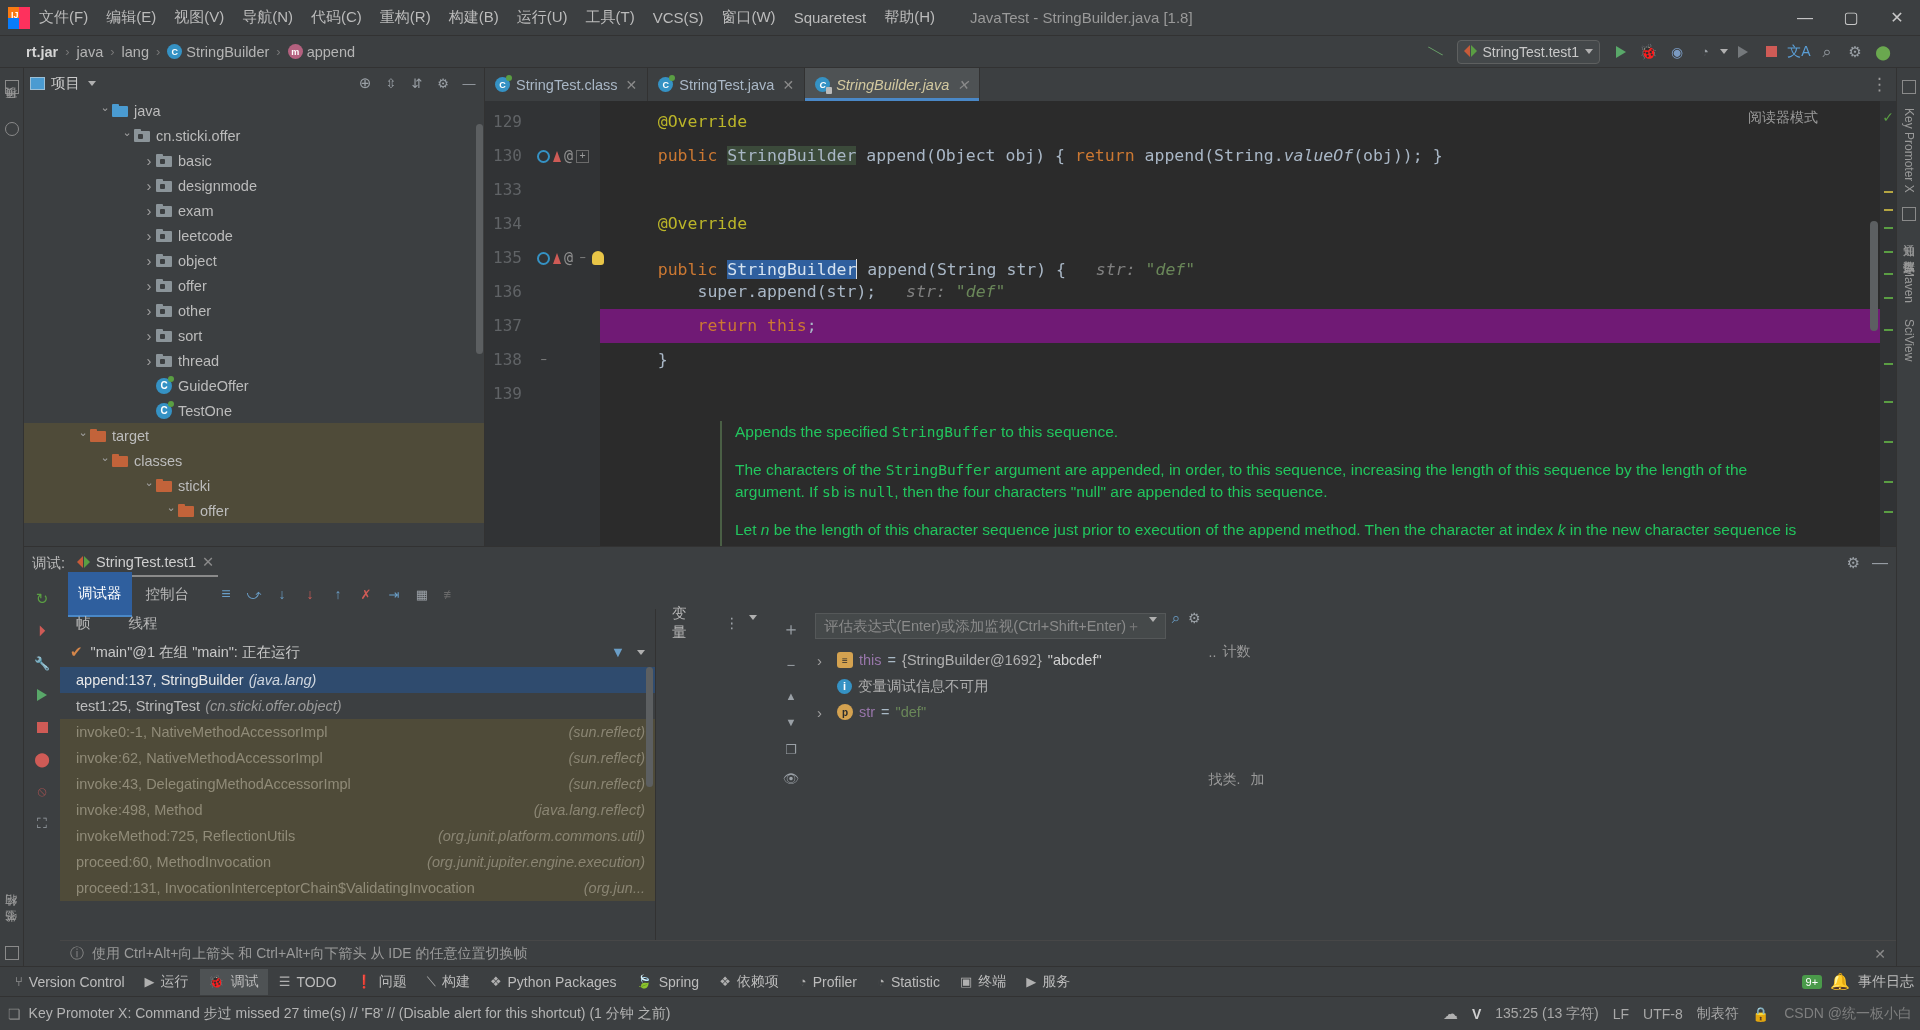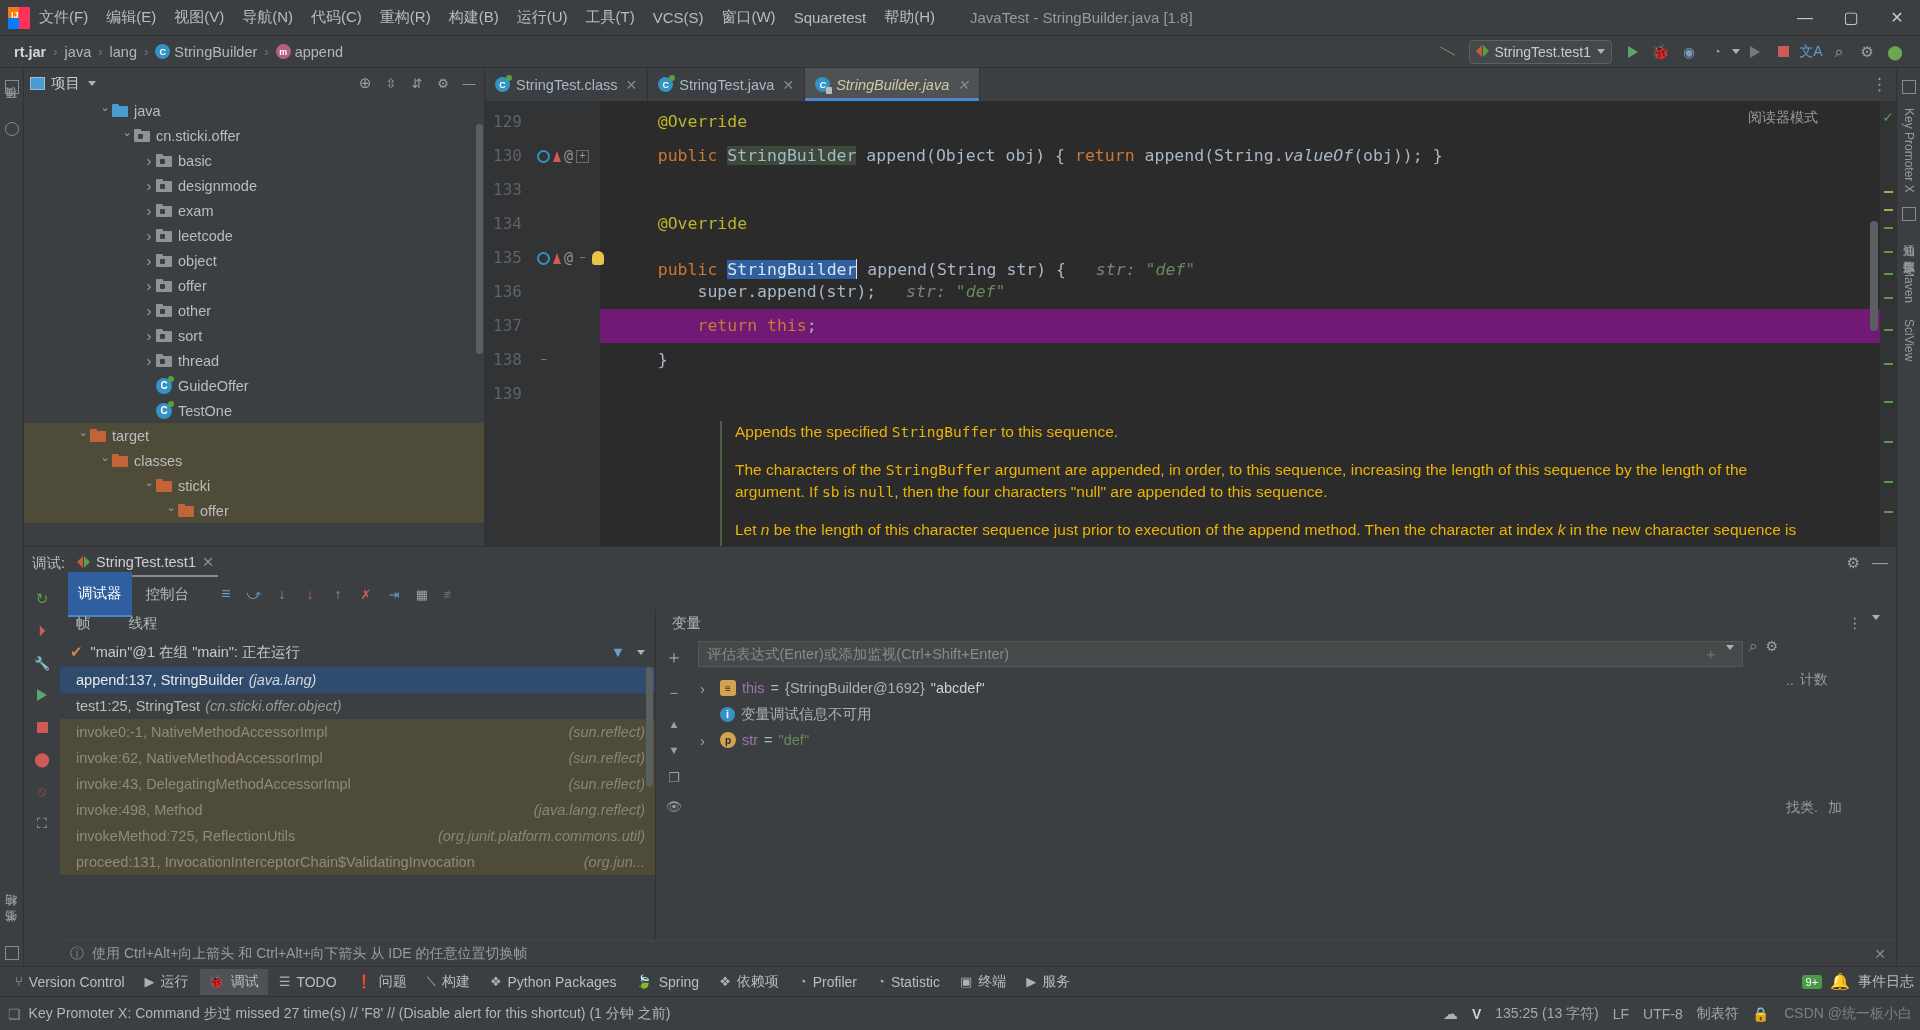--- a/index.html
+++ b/index.html
@@ -25,21 +25,21 @@
   .ij-logo .ij{position:absolute;left:3px;top:3px;font-size:9px;color:#fff;font-weight:bold;font-family:"Liberation Sans",sans-serif;}
   .menu { display: flex; align-items: center; }
   .menu-item { padding: 4px 9px; font-size: 15px; color: #bbbbbb; white-space: nowrap; }
   .win-title { margin-left: 26px; font-size: 15px; color: #9a9a9a; white-space: nowrap; }
   .win-controls { margin-left: auto; display: flex; align-items: center; }
   .win-btn { width: 46px; height: 36px; display: flex; align-items: center; justify-content: center; color: #c8c8c8; font-size: 16px; }
 
   
   .toolbar-row {
     height: 32px; flex: 0 0 32px; display: flex; align-items: center;
-    background: #3c3f41; padding: 0 12px; border-bottom: 1px solid #323232;
+    background: #3c3f41; padding: 0 24px; border-bottom: 1px solid #323232;
   }
   .crumbs { display: flex; align-items: center; font-size: 14.5px; }
   .crumb { display: flex; align-items: center; color: #b4b4b4; padding: 0 2px; }
   .crumb.bold { font-weight: bold; color: #d5d5d5; }
   .crumb-sep { color: #777; margin: 0 5px; font-size: 13px; }
   .cicon { width: 15px; height: 15px; border-radius: 50%; margin-right: 4px; display: inline-flex;
            align-items: center; justify-content: center; font-size: 9px; color: #fff; font-weight: bold; }
   .cicon.c { background: #3592c4; }
   .cicon.m { background: #b4617f; }
   .tb-right { margin-left: auto; display: flex; align-items: center; gap: 2px; }
@@ -134,21 +134,21 @@
   .hl-line { background: #701a75; }
   .kw { color: #cc7832; }
   .type-hl { background: #3b4a3a; color: #a9b7c6; }
   .sel { background: #2f5f9e; color: #d6e3f0; }
   .plain { color: #a9b7c6; }
   .ann { color: #bbb529; }
   .hint { color: #808080; font-style: italic; }
   .caret { display:inline-block; width:1px; height:20px; background:#e0e0e0; vertical-align:-4px; }
 
   .doc-block { position: absolute; left: 135px; right: 80px; top: 0; font-family: "Liberation Sans", sans-serif;
-               font-size: 15.5px; color: #eab308; line-height: 22px; }
+               font-size: 15.5px; color: #22c55e; line-height: 22px; }
   .doc-block .mono { font-family: "DejaVu Sans Mono", monospace; font-size: 14.5px; }
   .doc-block p { margin-bottom: 16px; }
   .doc-bar { position: absolute; left: 120px; top: 0; bottom: 0; width: 2px; background: #4a5f45; }
 
   .reader-mode { position: absolute; right: 78px; top: 8px; font-size: 14px; color: #9a9a9a; font-family:"Liberation Sans",sans-serif;}
   .err-strip { position: absolute; right: 0; top: 0; bottom: 0; width: 16px; background: #313335; }
   .marker { position: absolute; right: 3px; width: 9px; height: 2px; }
   .check-ok { position: absolute; right: 2px; top: 8px; color: #5a9e43; font-size: 14px; }
   .v-scroll { position: absolute; right: 18px; width: 8px; background: #5c5f61; border-radius: 4px; }
 
@@ -181,21 +181,21 @@
   .frames-list { flex: 1 1 auto; overflow: hidden; position: relative; }
   .frame-row { height: 26px; display: flex; align-items: center; padding: 0 10px 0 16px; font-size: 14.5px;
                color: #bcbcbc; white-space: nowrap; }
   .frame-row.selected { background: #2f4b6e; color: #e8e8e8; }
   .frame-row.dim { background: #4f4b39; color: #908b78; justify-content: space-between; }
   .frame-row .pkg { font-style: italic; color: #9a9a9a; margin-left: 5px; }
   .frame-row.selected .pkg { color: #cfd6df; }
   .frame-row.dim .pkg { color: #8a8573; }
   .frames-scroll { position: absolute; right: 2px; top: 0; width: 7px; height: 120px; background: #5c5f61; border-radius: 4px; }
 
-  .vars-col { flex: 1 1 auto; display: flex; flex-direction: column; min-width: 0; }
+  .vars-col { flex: 1 1 auto; display: flex; min-width: 0; }
   .vars-toolrow { display: flex; align-items: stretch; }
   .vars-side { width: 36px; flex: 0 0 36px; display: flex; flex-direction: column; align-items: center; gap: 14px; padding-top: 8px; color:#9aa0a6;}
   .eval-input { flex: 1 1 auto; height: 26px; margin: 4px 6px; background: #45494a; border: 1px solid #555859;
                 display: flex; align-items: center; padding: 0 8px; font-size: 14.5px; color: #8a8a8a; }
   .eval-right { display: flex; align-items: center; gap: 8px; padding-right: 8px; color: #9aa0a6; }
   .var-row { height: 26px; display: flex; align-items: center; gap: 6px; font-size: 14.5px; padding-left: 8px; }
   .var-name { color: #9876aa; }
   .var-eq { color: #a9b9c6; }
   .var-obj { color: #b0b0b0; }
   .var-str { color: #6a8759; }
@@ -638,20 +638,24 @@
                       <span>invoke:43, DelegatingMethodAccessorImpl</span>
                       <span class="pkg">(sun.reflect)</span>
                     </div>
                     <div class="frame-row dim">
                       <span>invoke:498, Method</span>
                       <span class="pkg">(java.lang.reflect)</span>
                     </div>
                     <div class="frame-row dim">
                       <span>invokeMethod:725, ReflectionUtils</span>
                       <span class="pkg">(org.junit.platform.commons.util)</span>
+                    </div>
+                    <div class="frame-row dim">
+                      <span>proceed:60, MethodInvocation</span>
+                      <span class="pkg">(org.junit.jupiter.engine.execution)</span>
                     </div>
                     <div class="frame-row dim">
                       <span>proceed:131, InvocationInterceptorChain$ValidatingInvocation</span>
                       <span class="pkg">(org.jun...</span>
                     </div>
                   </div>
               </div>
 
               <div class="vars-col">
                 <div class="col-head">

